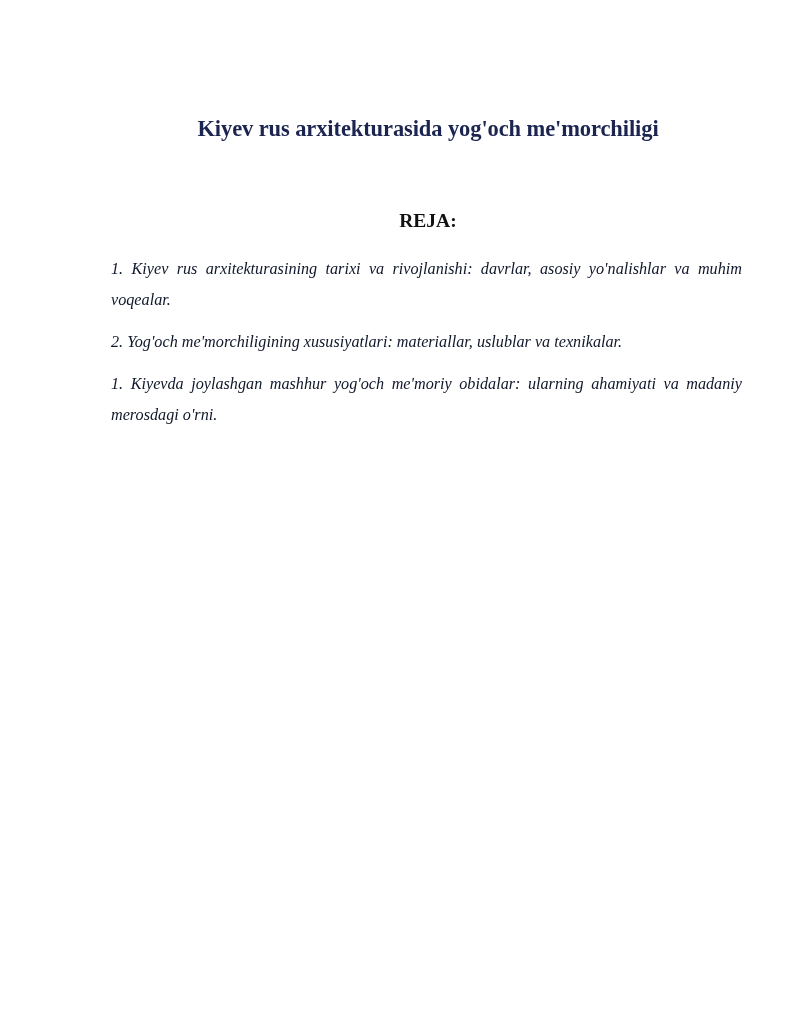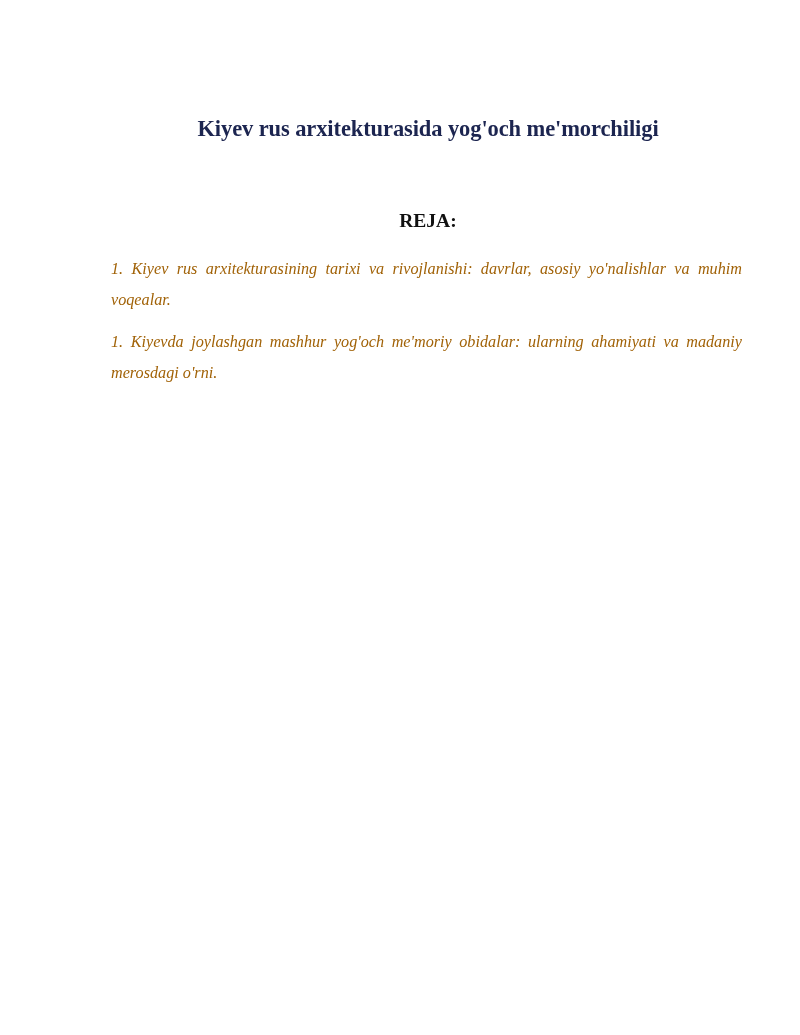--- a/index.html
+++ b/index.html
@@ -46,29 +46,30 @@
     }
     .plan {
       position: absolute;
       left: 111px;
       width: 631px;
       top: 254px;
     }
     .plan-item {
       font-style: italic;
       font-size: 16.2px;
-      color: #a16207;
+      color: #0f172a;
       line-height: 31px;
       text-align: justify;
       margin: 0 0 11px 0;
     }
   </style>
 </head>
 <body>
 
 <div class="page">
   <div class="title">Kiyev rus arxitekturasida yog'och me'morchiligi</div>
   <div class="subtitle">REJA:</div>
   <div class="plan">
     <p class="plan-item">1. Kiyev rus arxitekturasining tarixi va rivojlanishi: davrlar, asosiy yo'nalishlar va muhim voqealar.</p>
+    <p class="plan-item">2. Yog'och me'morchiligining xususiyatlari: materiallar, uslublar va texnikalar.</p>
     <p class="plan-item">1. Kiyevda joylashgan mashhur yog'och me'moriy obidalar: ularning ahamiyati va madaniy merosdagi o'rni.</p>
   </div>
 </div>
 
 </body></html>

